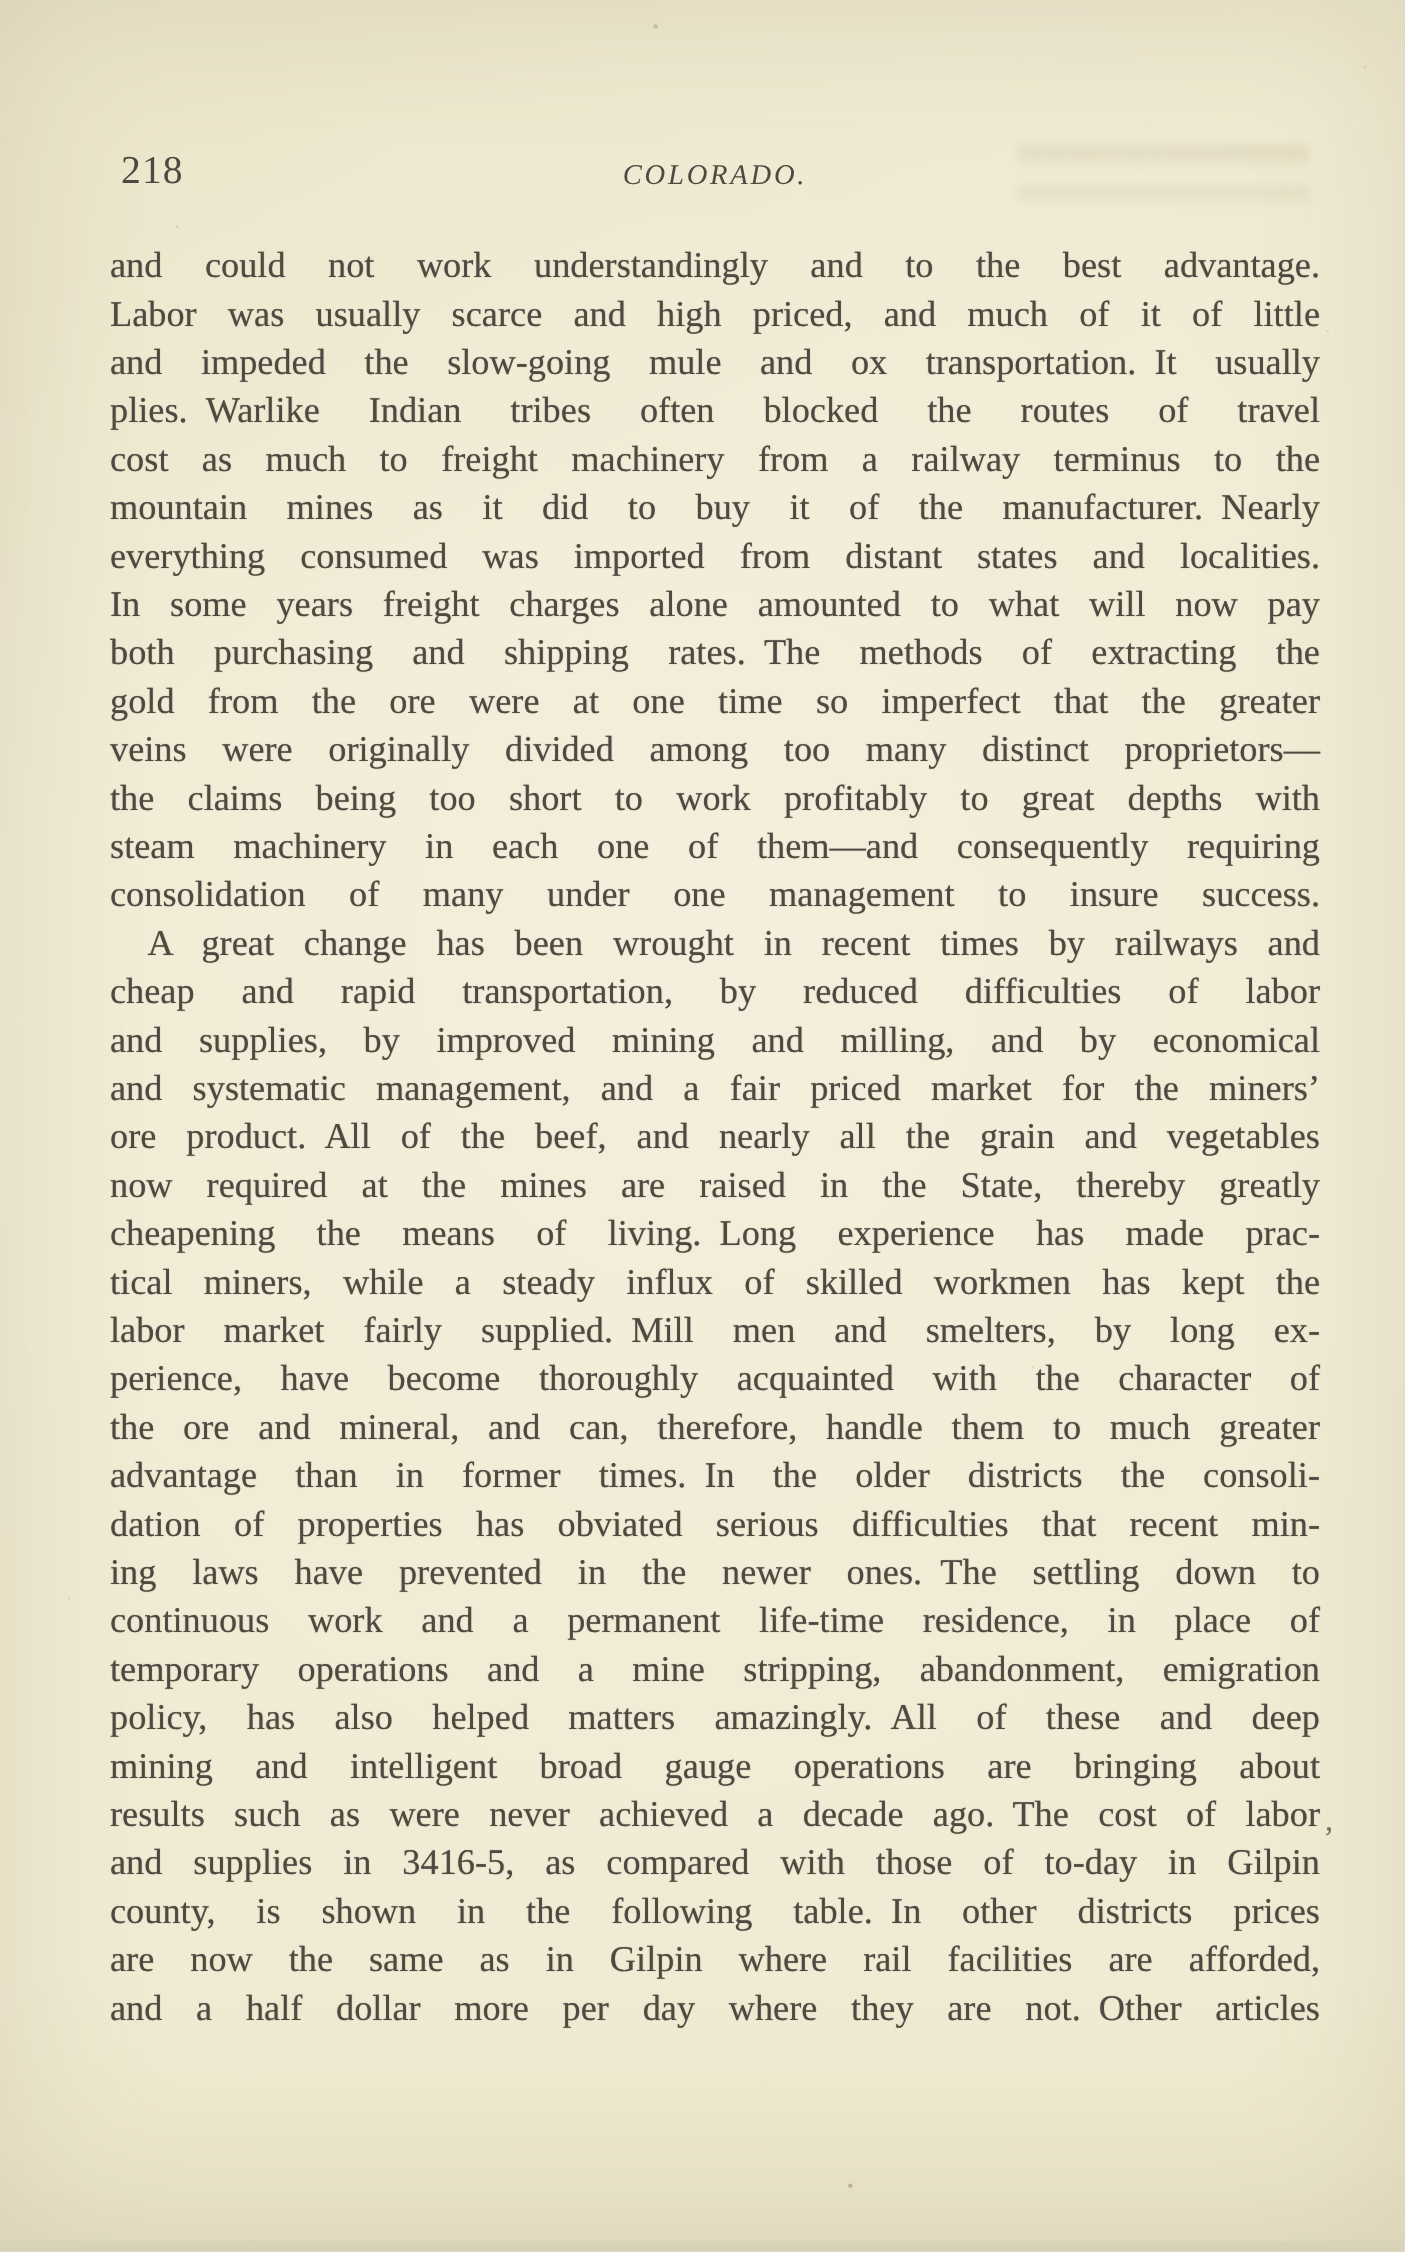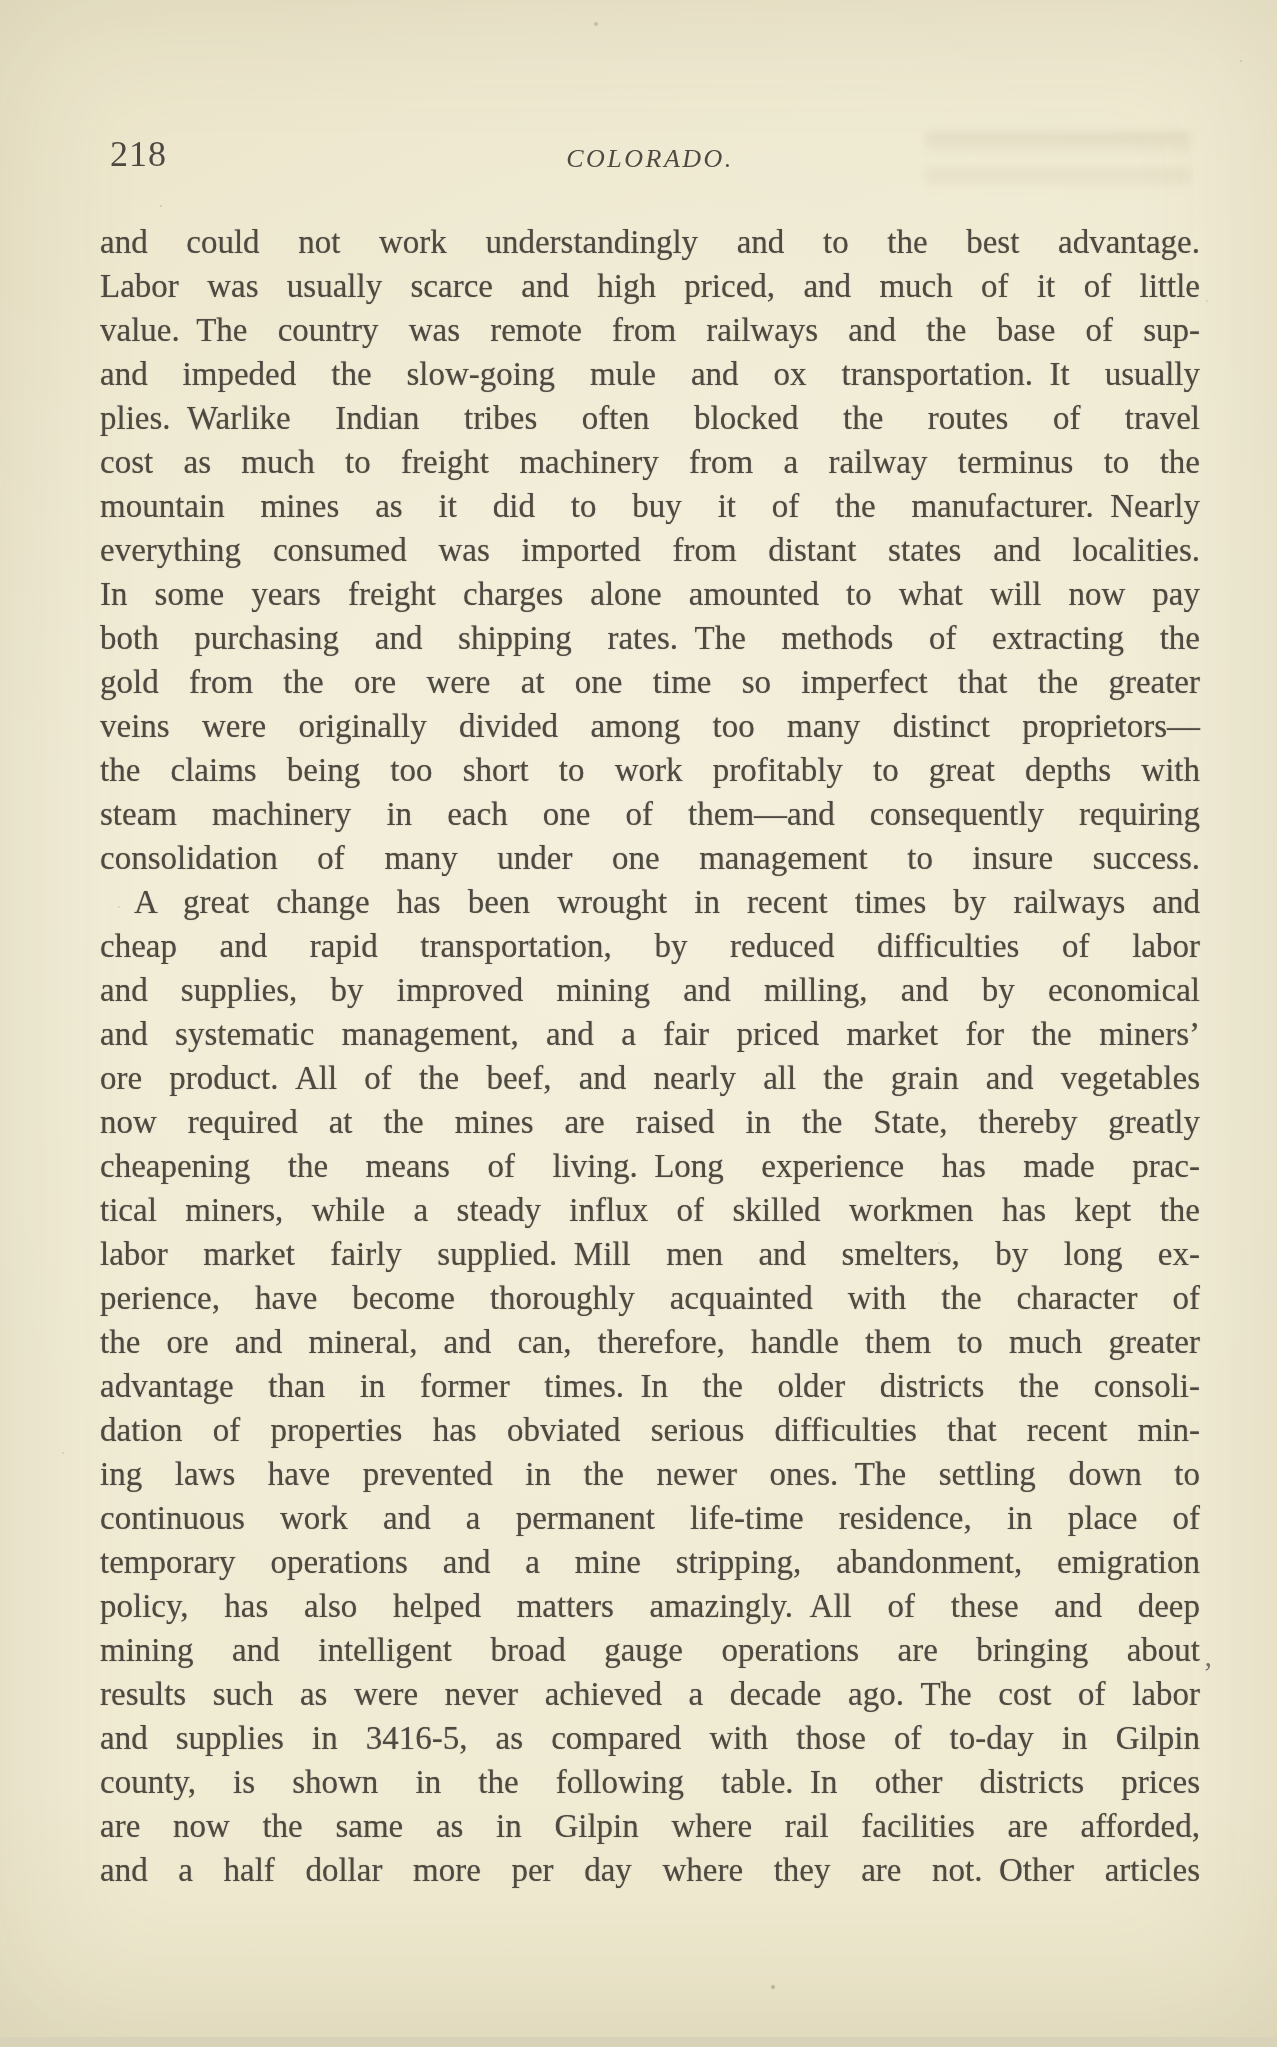--- a/index.html
+++ b/index.html
@@ -85,21 +85,20 @@
 </head>
 <body>
 
 <div class="page">
   <span class="folio">218</span>
   <span class="running-head">COLORADO.</span>
   <div class="ghost"></div>
   <div class="text-block">
       <div class="line">and could not work understandingly and to the best advantage.</div>
       <div class="line">Labor was usually scarce and high priced, and much of it of little</div>
-      <div class="line">value. The country was remote from railways and the base of sup-</div>
       <div class="line">and impeded the slow-going mule and ox transportation. It usually</div>
       <div class="line">plies. Warlike Indian tribes often blocked the routes of travel</div>
       <div class="line">cost as much to freight machinery from a railway terminus to the</div>
       <div class="line">mountain mines as it did to buy it of the manufacturer. Nearly</div>
       <div class="line">everything consumed was imported from distant states and localities.</div>
       <div class="line">In some years freight charges alone amounted to what will now pay</div>
       <div class="line">both purchasing and shipping rates. The methods of extracting the</div>
       <div class="line">gold from the ore were at one time so imperfect that the greater</div>
       <div class="line">veins were originally divided among too many distinct proprietors—</div>
       <div class="line">the claims being too short to work profitably to great depths with</div>

